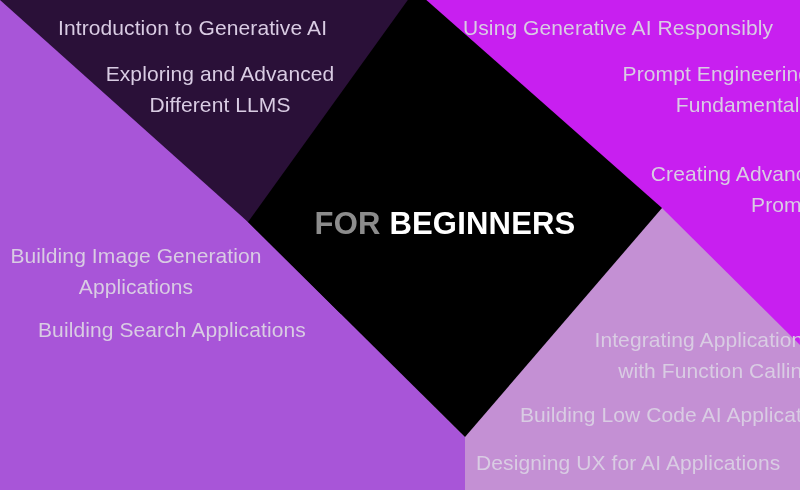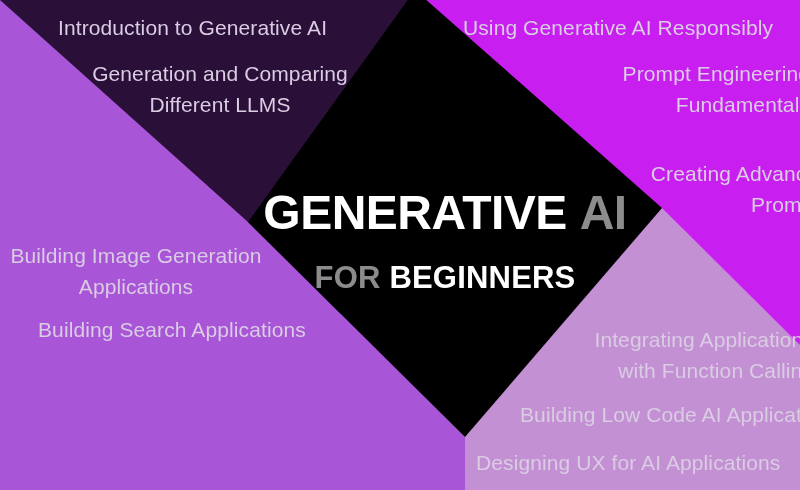--- a/index.html
+++ b/index.html
@@ -118,42 +118,39 @@
       <polygon points="0,0 0,490 465,490 465,437 248,222 60,0" fill="#a855d8"></polygon>
 
       <polygon points="0,0 415,0 415,260 248,222 0,0" fill="#2a1038"></polygon>
 
       <polygon points="415,-10 662,208 465,437 248,222" fill="#000000"></polygon>
     </svg>
   </div>
 
   <div class="module" id="mod-intro">Introduction to Generative AI</div>
 
-  <div class="module two-line" id="mod-llms">Generation and Comparing Different LLMS</div>
+  <div class="module two-line" id="mod-llms">Exploring and Advanced Different LLMS</div>
 
   <div class="module" id="mod-responsibly">Using Generative AI Responsibly</div>
 
   <div class="module two-line" id="mod-prompteng">Prompt Engineering Fundamentals</div>
 
   <div class="module two-line" id="mod-advanced">Creating Advanced Prompts</div>
 
   <div class="module two-line" id="mod-imagegen">Building Image Generation Applications</div>
 
   <div class="module" id="mod-search">Building Search Applications</div>
 
 
   <div class="module two-line" id="mod-funccall">Integrating Applications with Function Calling</div>
 
   <div class="module" id="mod-lowcode">Building Low Code AI Applications</div>
 
   <div class="module" id="mod-ux">Designing UX for AI Applications</div>
 
   <div id="title-block">
-    <div id="title-main">
-      <span>GENERATIVE</span><span>&nbsp;</span><span class="accent">AI</span>
-    </div>
     <div id="title-sub">
       <span class="accent">FOR</span><span>&nbsp;</span><span>BEGINNERS</span>
     </div>
   </div>
 
 
 </div>
 
 </body></html>

